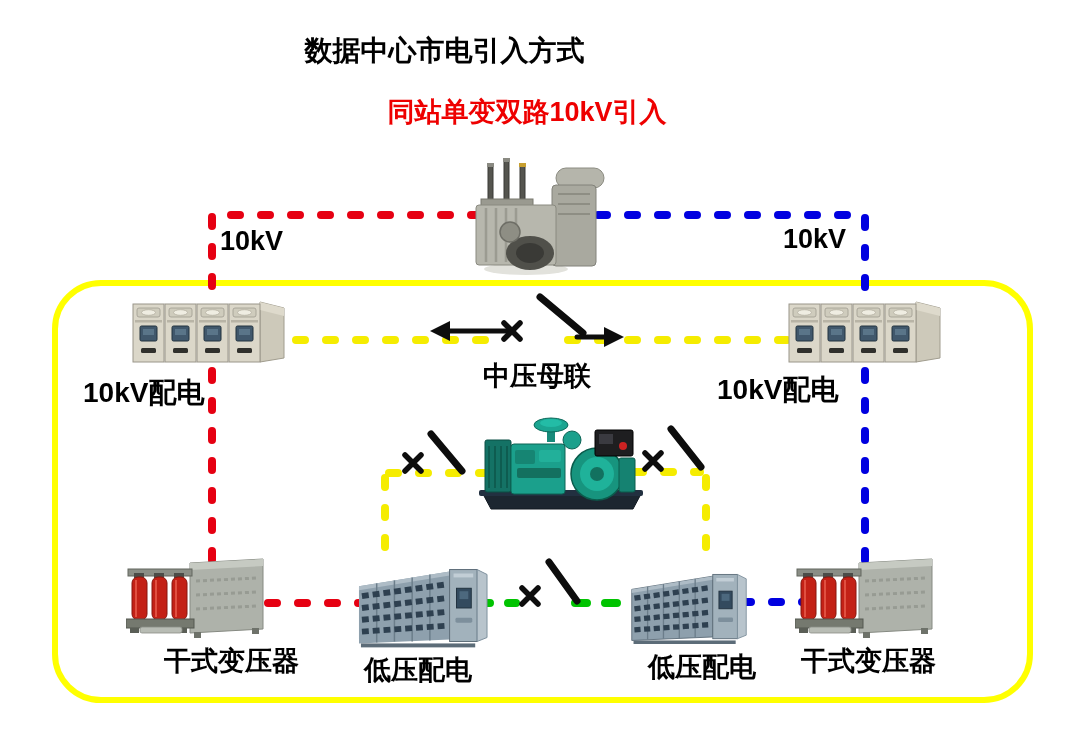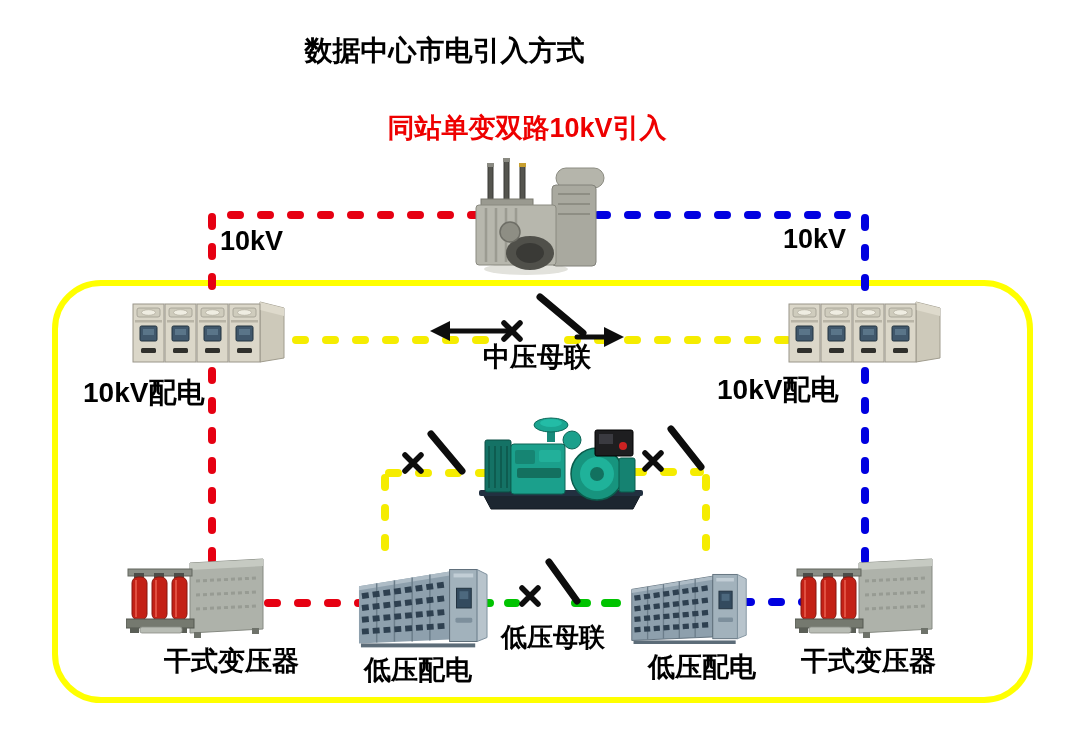--- a/index.html
+++ b/index.html
@@ -4,27 +4,27 @@
 <style>
   html,body{margin:0;padding:0;background:#ffffff;}
   #canvas{
     position:relative;width:1080px;height:736px;background:#ffffff;overflow:hidden;
     font-family:"Liberation Sans","DejaVu Sans",sans-serif;
   }
   .abs{position:absolute;}
   .lbl{position:absolute;font-weight:bold;color:#000;white-space:nowrap;z-index:3;}
   .title{left:0;top:32px;width:925px;padding-right:36px;box-sizing:border-box;
          text-align:center;font-size:28px;letter-spacing:0px;}
-  .subtitle{left:0;top:110px;width:1080px;padding-right:26px;box-sizing:border-box;
+  .subtitle{left:0;top:94px;width:1080px;padding-right:26px;box-sizing:border-box;
          text-align:center;font-size:27px;}
   .v10-left{left:220px;top:226px;font-size:27px;}
   .v10-right{left:783px;top:224px;font-size:27px;}
   .sg-left{left:83px;top:374px;font-size:28px;}
   .sg-right{left:717px;top:371px;font-size:28px;}
-  .mv-tie{left:483px;top:339px;font-size:27px;}
+  .mv-tie{left:483px;top:358px;font-size:27px;}
   .gen{left:509px;top:527px;font-size:26px;}
   .lv-tie{left:501px;top:620px;font-size:26px;}
   .dry-left{left:164px;top:643px;font-size:27px;}
   .lvp-left{left:364px;top:652px;font-size:27px;}
   .lvp-right{left:648px;top:649px;font-size:27px;}
   .dry-right{left:801px;top:643px;font-size:27px;}
   #wires{left:0;top:0;z-index:1;}
   .equip{z-index:2;}
 </style>
 </head>
@@ -32,21 +32,20 @@
 
 <div id="canvas">
 
   <div class="lbl title">数据中心市电引入方式</div>
   <div class="lbl subtitle" style="color: rgb(238, 0, 0);">同站单变双路10kV引入</div>
   <div class="lbl v10-left">10kV</div>
   <div class="lbl v10-right">10kV</div>
   <div class="lbl sg-left">10kV配电</div>
   <div class="lbl sg-right">10kV配电</div>
   <div class="lbl mv-tie">中压母联</div>
-  <div class="lbl lv-tie">低压母联</div>
   <div class="lbl dry-left">干式变压器</div>
   <div class="lbl lvp-left">低压配电</div>
   <div class="lbl lvp-right">低压配电</div>
   <div class="lbl dry-right">干式变压器</div>
 
   <svg id="wires" class="abs" width="1080" height="736" viewBox="0 0 1080 736">
 
     <rect x="55" y="283" width="975" height="417" rx="46" fill="none" stroke-width="6" stroke="#ffff00"></rect>
 
     <path d="M480 215 H212 V304 M212 371 V564 M268 603 H362" fill="none" stroke-width="8" stroke-linecap="round" stroke-dasharray="9 21" stroke="#e60012"></path>

